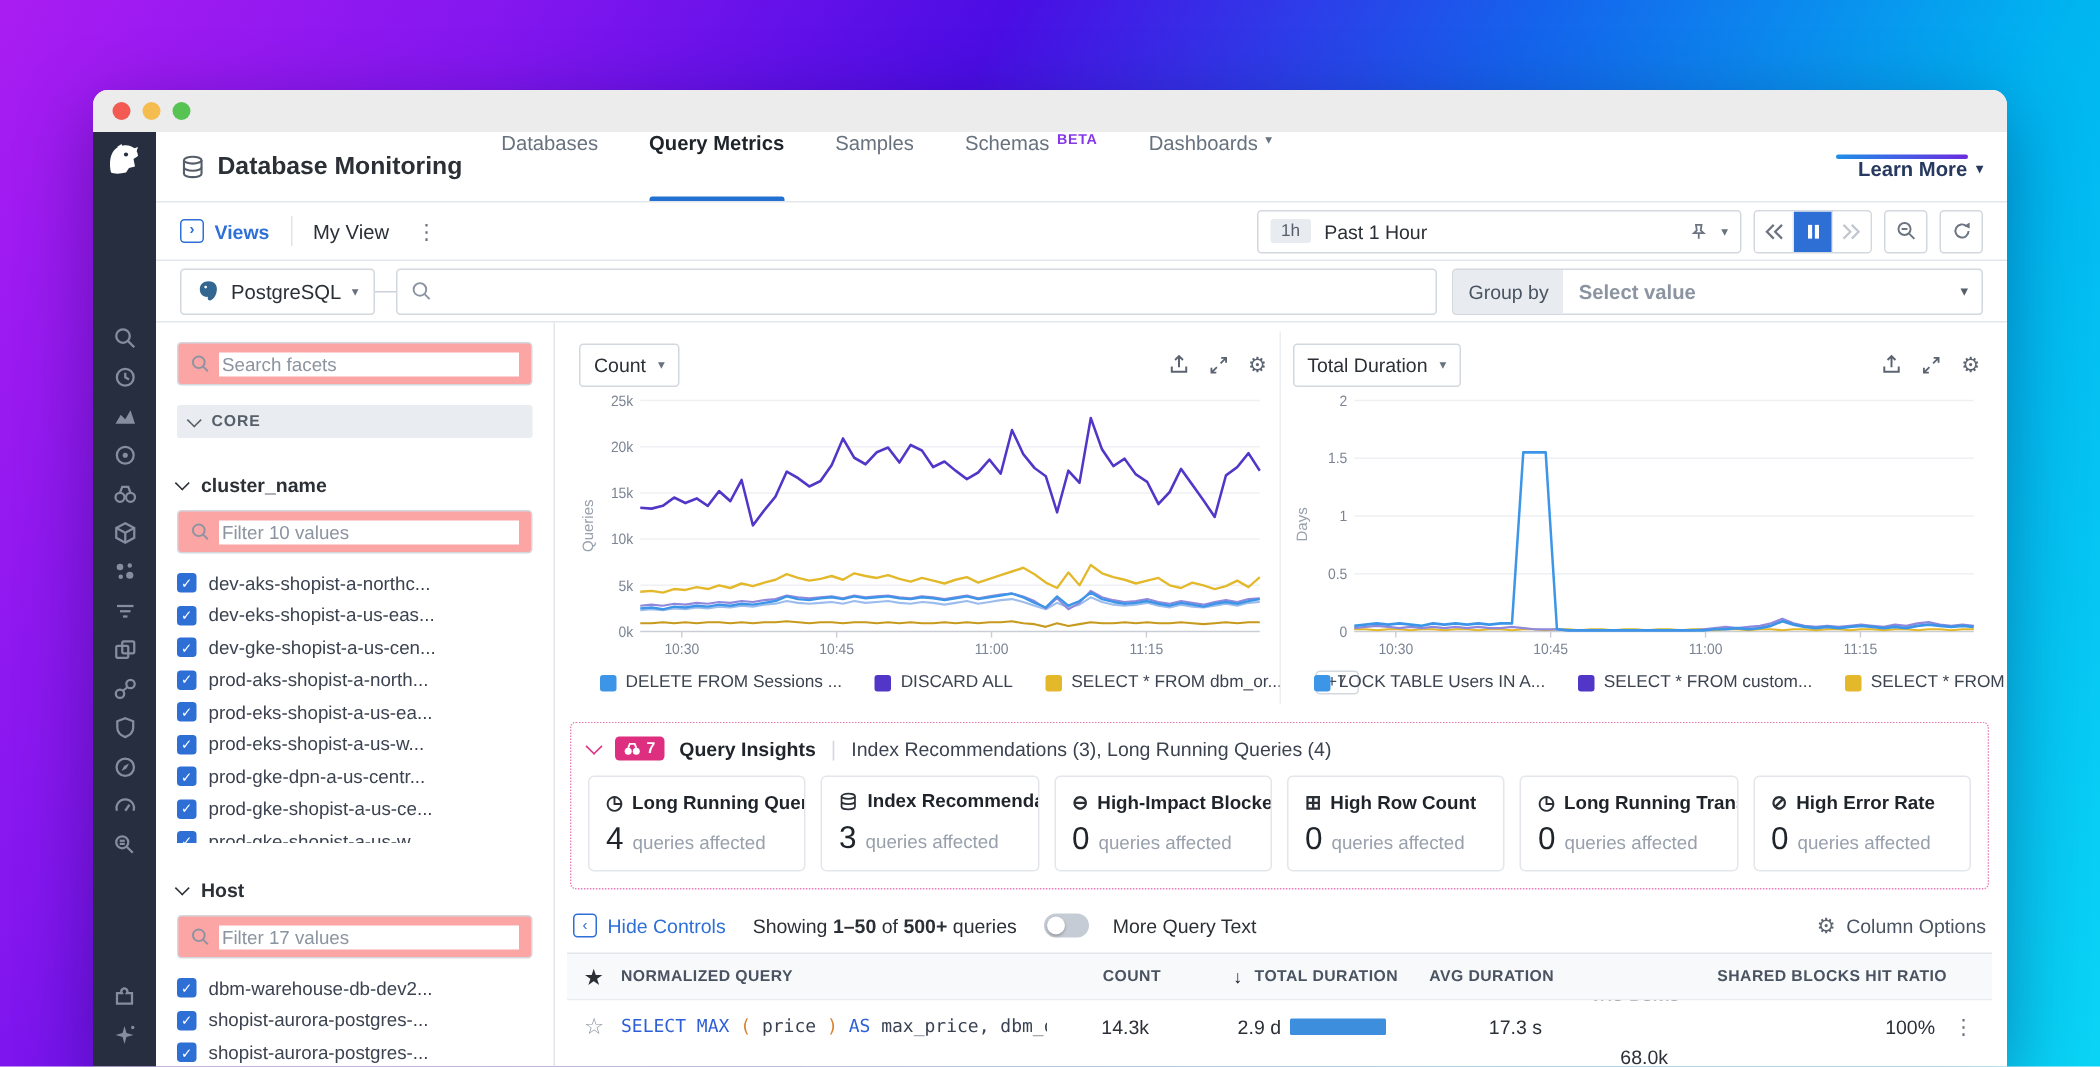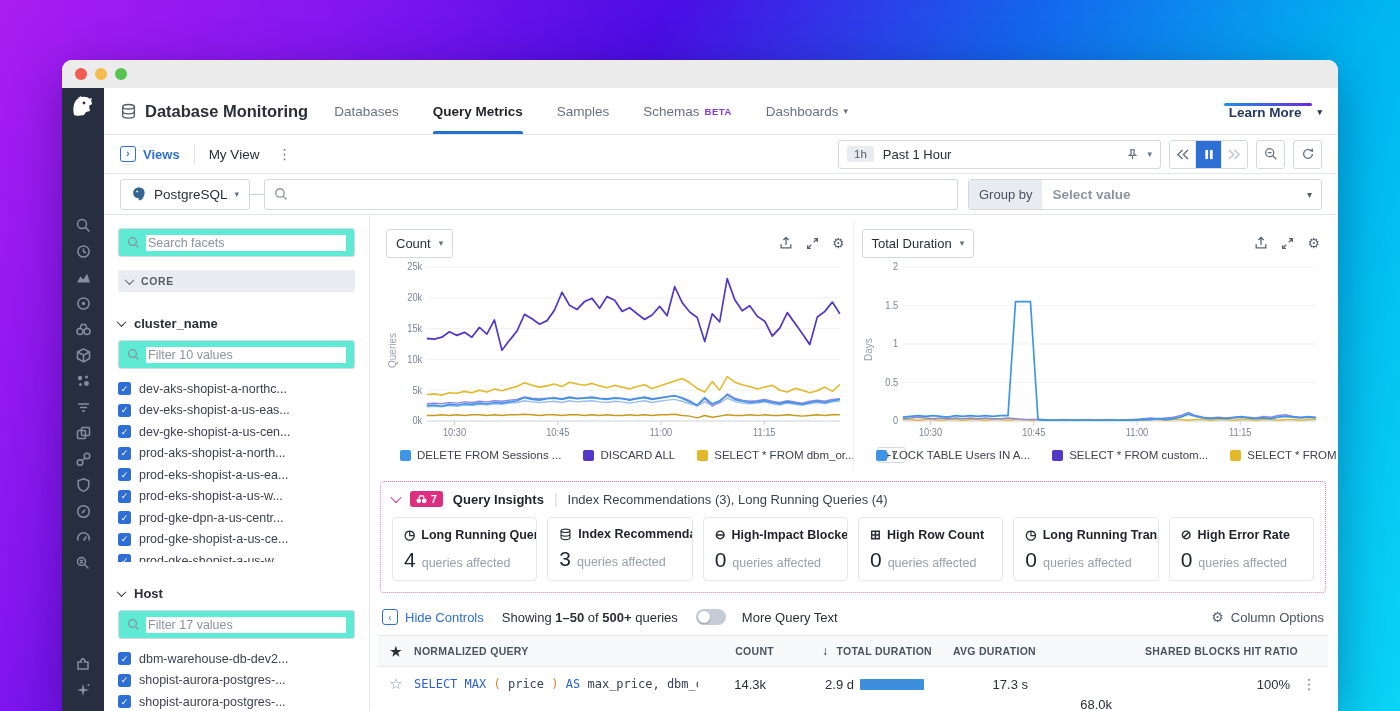--- a/index.html
+++ b/index.html
@@ -14,26 +14,26 @@
   .rail{width:42px;background:#262e3f;display:flex;flex-direction:column;align-items:center;flex:0 0 auto;padding-top:5px;}
   .rail .logo{width:28px;height:28px;margin-bottom:4px;}
   .railicons{display:flex;flex-direction:column;align-items:center;gap:9px;margin-top:92px;}
   .railicon{width:17px;height:17px;opacity:.82;cursor:pointer;}
   .railicon svg{width:17px;height:17px;display:block;}
   .railbottom{margin-top:auto;display:flex;flex-direction:column;align-items:center;gap:10px;padding-bottom:12px;}
   
   .topnav{height:46px;border-bottom:1px solid #e3e6ea;display:flex;align-items:center;padding:0 16px;position:relative;flex:0 0 auto;}
   .apptitle{display:flex;align-items:center;gap:8px;font-size:16.5px;font-weight:700;color:#2b2f36;margin-right:26px;white-space:nowrap;}
   .tabs{display:flex;align-items:stretch;gap:34px;height:100%;}
-  .tab{display:flex;align-items:center;gap:5px;font-size:13.5px;color:#68727f;cursor:pointer;position:relative;white-space:nowrap;}
+  .tab{display:flex;gap:5px;font-size:13.5px;color:#68727f;cursor:pointer;position:relative;white-space:nowrap;}
   .tab.active{color:#1f242b;font-weight:700;}
   .tab.active:after{content:"";position:absolute;left:0;right:0;bottom:0;height:3px;background:#2170d2;border-radius:2px 2px 0 0;}
   .beta{font-size:9.5px;font-weight:700;color:#8637e8;letter-spacing:.5px;}
   .caret{font-size:9px;color:#68727f;}
-  .learnmore{margin-left:auto;display:flex;align-items:center;gap:16px;font-size:13.5px;font-weight:700;color:#27395e;cursor:pointer;position:relative;padding-top:2px;}
+  .learnmore{margin-left:auto;display:flex;align-items:center;gap:6px;font-size:13.5px;font-weight:700;color:#27395e;cursor:pointer;position:relative;padding-top:2px;}
   .learnbar{position:absolute;top:0;right:10px;width:88px;height:3px;background:linear-gradient(90deg,#1f8fe8,#6a2be0);border-radius:2px;}
   
   .viewsrow{height:38px;border-bottom:1px solid #e3e6ea;display:flex;align-items:center;padding:0 16px;gap:14px;flex:0 0 auto;}
   .viewsbtn{display:flex;align-items:center;gap:7px;color:#2f6fd8;font-size:13px;font-weight:700;cursor:pointer;}
   .viewsbox{width:14px;height:14px;border:1.6px solid #2f6fd8;border-radius:3px;display:flex;align-items:center;justify-content:center;font-size:10px;line-height:1;}
   .vdiv{width:1px;height:20px;background:#e0e4e9;}
   .myview{font-size:13.5px;color:#2b2f36;cursor:pointer;}
   .kebab{color:#6b7480;font-size:14px;cursor:pointer;padding:0 4px;}
   .timegroup{margin-left:auto;display:flex;align-items:center;gap:8px;}
   .timebox{display:flex;align-items:center;border:1px solid #d3d8df;border-radius:3px;height:27px;width:305px;padding:0 8px;cursor:pointer;background:#fff;}
@@ -52,21 +52,21 @@
   .searchbox{flex:1;display:flex;align-items:center;gap:7px;border:1px solid #d3d8df;border-radius:3px;height:29px;padding:0 9px;background:#fff;}
   .searchbox input{border:none;outline:none;flex:1;font-size:13.5px;color:#2b2f36;font-family:inherit;}
   .searchbox input::placeholder{color:#8b94a0;}
   .groupby{display:flex;align-items:center;border:1px solid #d3d8df;border-radius:3px;height:29px;width:352px;margin-left:10px;overflow:hidden;background:#fff;cursor:pointer;}
   .gblabel{background:#e8ebef;color:#4a5361;font-size:13px;padding:0 10px;height:100%;display:flex;align-items:center;}
   .gbvalue{color:#8b94a0;font-size:13.5px;padding-left:10px;font-weight:bold;}
   .gbcaret{margin-left:auto;padding-right:9px;color:#555e69;font-size:10px;}
   
   .main{flex:1;display:flex;min-height:0;}
   .facets{width:237px;flex:0 0 auto;border-right:1px solid #e3e6ea;padding:13px 14px 0 14px;overflow:hidden;}
-  .minisearch{display:flex;align-items:center;gap:6px;border:1px solid #d3d8df;border-radius:3px;height:27px;padding:0 8px;background:#5eead4;}
+  .minisearch{display:flex;align-items:center;gap:6px;border:1px solid #d3d8df;border-radius:3px;height:27px;padding:0 8px;background:#fca5a5;}
   .minisearch input{border:none;outline:none;flex:1;width:40px;font-size:12.5px;color:#2b2f36;font-family:inherit;}
   .minisearch input::placeholder{color:#8b94a0;}
   .coreheader{margin-top:13px;background:#e9ecf0;border-radius:2px;height:22px;display:flex;align-items:center;gap:8px;padding:0 8px;font-size:10.5px;font-weight:700;letter-spacing:.6px;color:#555e69;cursor:pointer;}
   .chev{width:6px;height:6px;border-right:1.6px solid #555e69;border-bottom:1.6px solid #555e69;transform:rotate(45deg) translate(-1px,-1px);}
   .facetsec{margin-top:24px;}
   .facettitle{display:flex;align-items:center;gap:9px;font-size:13px;font-weight:700;color:#2b2f36;cursor:pointer;margin-bottom:9px;}
   .facetitems{margin-top:9px;overflow:hidden;}
   .fitem{display:flex;align-items:center;gap:8px;height:21.5px;cursor:pointer;}
   .cbx{width:13px;height:13px;background:#2e6fd6;border-radius:2.5px;color:#fff;font-size:9px;display:flex;align-items:center;justify-content:center;flex:0 0 auto;}
   .flabel{font-size:12.5px;color:#3c4350;white-space:nowrap;overflow:hidden;text-overflow:ellipsis;}

